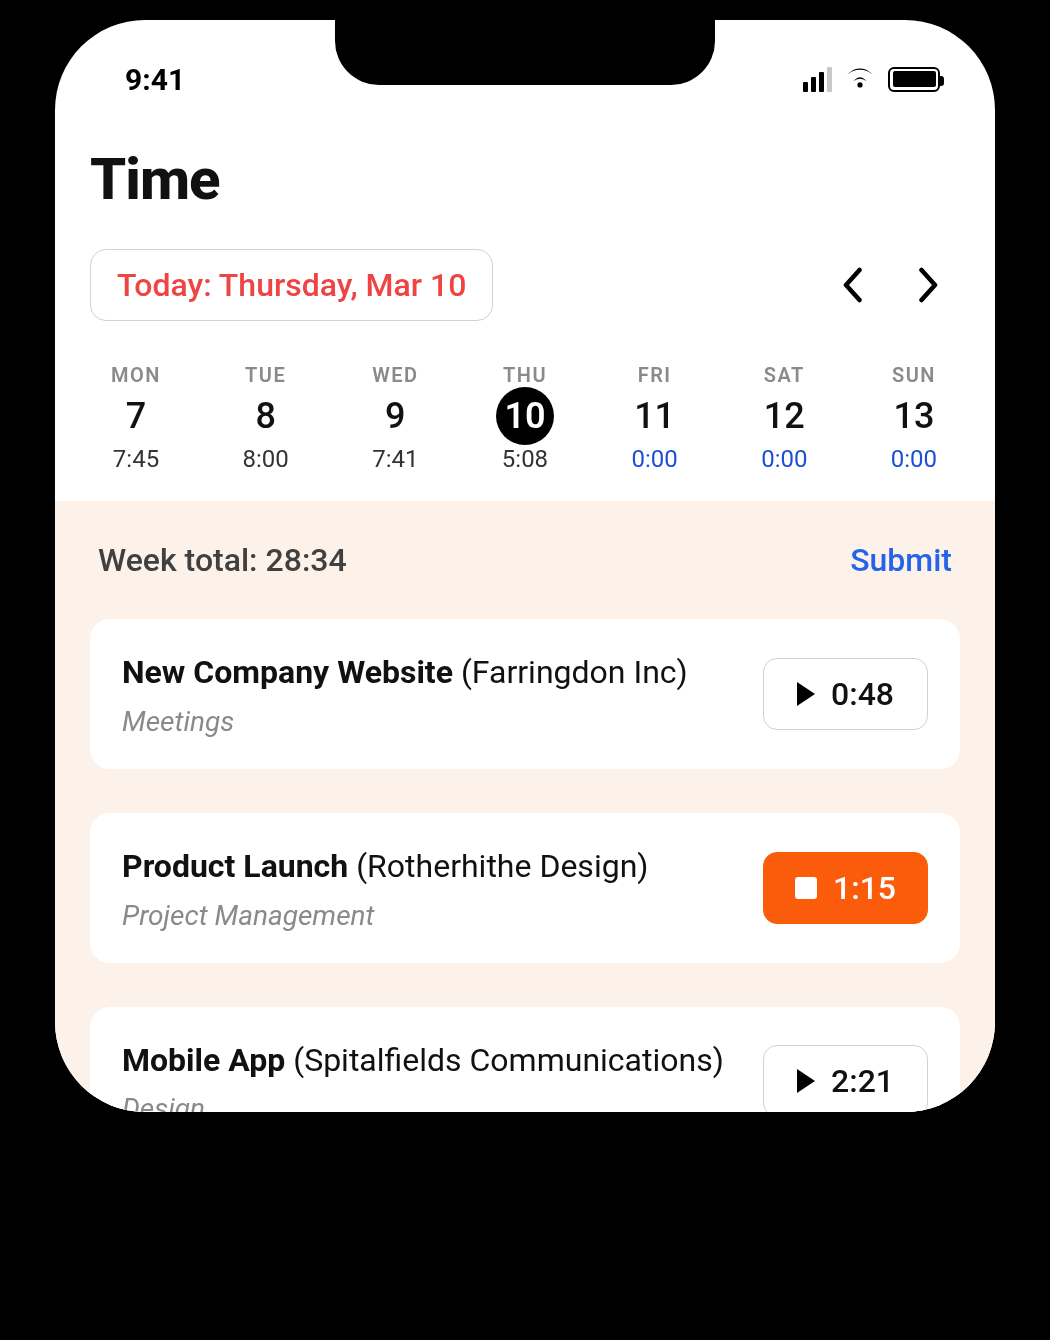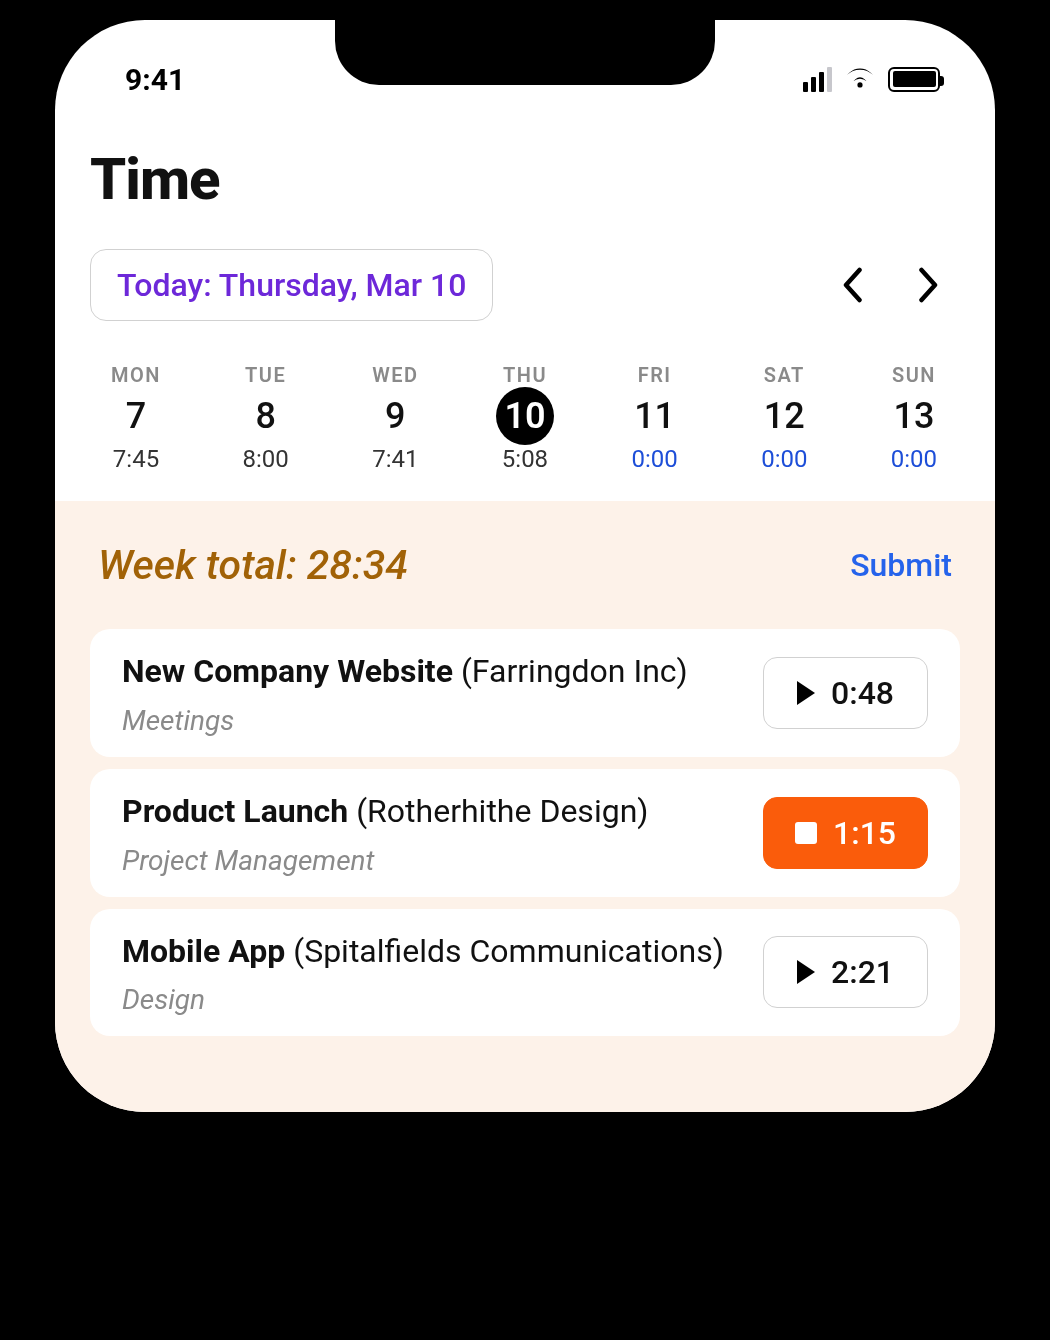--- a/index.html
+++ b/index.html
@@ -111,21 +111,21 @@
       align-items: center;
       gap: 20px;
       margin-bottom: 36px;
     }
     .date-pill {
       border: 1.5px solid #d1d1d1;
       border-radius: 16px;
       padding: 16px 26px;
       font-size: 32px;
       font-weight: 500;
-      color: #6d28d9;
+      color: #ef4444;
       flex: 0 1 auto;
     }
     .nav-arrows {
       margin-left: auto;
       display: flex;
       gap: 55px;
       padding-right: 20px;
     }
     .arrow {
       cursor: pointer;
@@ -180,36 +180,35 @@
       padding: 0 35px;
       min-height: 900px;
     }
     .week-total-row {
       display: flex;
       justify-content: space-between;
       align-items: center;
       padding: 40px 8px 40px 8px;
     }
     .week-total {
-      font-size: 41px;
+      font-size: 32px;
       font-weight: 500;
-      color: #a16207;
-      font-style: italic;
+      color: #404040;
     }
     .submit-link {
       font-size: 32px;
       font-weight: 500;
       color: #2563eb;
       cursor: pointer;
     }
     .entry-card {
       background: #fff;
       border-radius: 20px;
-      padding: 20px 32px;
-      margin-bottom: 12px;
+      padding: 31px 32px;
+      margin-bottom: 44px;
       display: flex;
       justify-content: space-between;
       align-items: center;
       gap: 37px;
     }
     .entry-text { flex: 1; }
     .entry-title-line {
       font-size: 32px;
       line-height: 1.4;
       color: #111;

